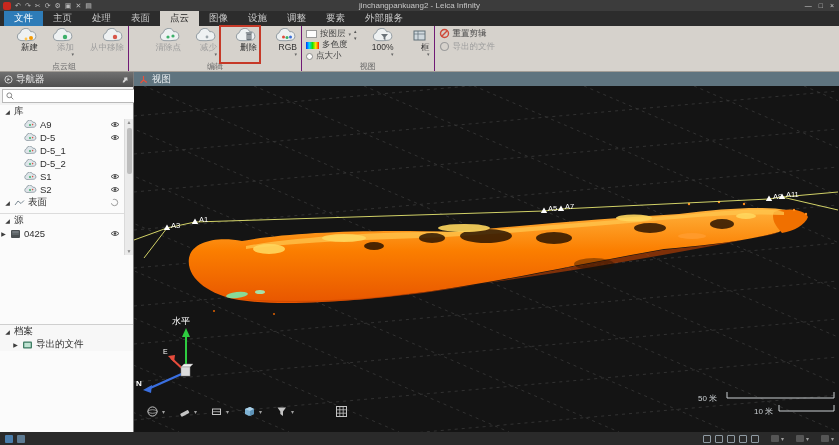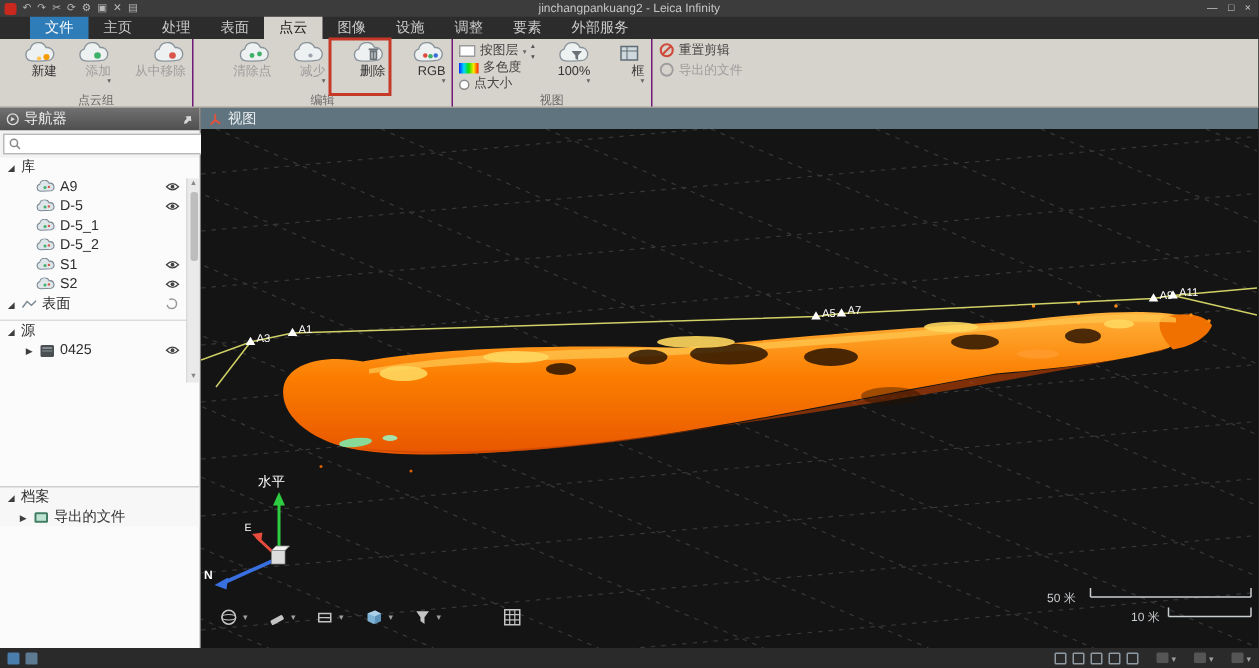--- a/index.html
+++ b/index.html
@@ -7,21 +7,21 @@
        font-family:"Liberation Sans",sans-serif;background:#3c3c3c;-webkit-font-smoothing:antialiased}
   
   .titlebar{height:11px;background:#3c3c3c;display:flex;align-items:center;position:relative}
   .qat{display:flex;gap:4px;align-items:center;padding-left:3px;z-index:2}
   .logo{width:8px;height:8px;background:#c9281e;border-radius:2px}
   .qicon{font-size:7px;line-height:9px;color:#b8b8b8}
   .title-text{position:absolute;left:0;right:0;text-align:center;font-size:8px;color:#c6c6c6}
   .win-controls{margin-left:auto;display:flex;gap:7px;padding-right:5px;z-index:2}
   .win-controls span{font-size:7px;line-height:9px;color:#cfcfcf}
   
-  .tabbar{height:15px;background:#2c2c2c;display:flex;align-items:stretch;padding-left:20px}
+  .tabbar{height:15px;background:#2c2c2c;display:flex;align-items:stretch;padding-left:4px}
   .tab{font-size:9.5px;color:#c9c9c9;padding:0 10px;display:flex;align-items:center;white-space:nowrap}
   .tab.file{background:#2e7cb8;color:#fff}
   .tab.active{background:#d6d2cc;color:#1b1b1b}
   
   .ribbon{height:46px;background:#d6d2cc;display:flex;border-bottom:1px solid #a39e97;box-sizing:border-box}
   .rgroup{display:flex;flex-direction:column;border-right:1px solid #701a75;padding:1px 4px 0}
   .rgroup-body{flex:1;display:flex;align-items:flex-start;gap:2px}
   .rgroup-label{font-size:8px;color:#6a6a6a;text-align:center;line-height:9px;height:9px}
   .rbtn{display:flex;flex-direction:column;align-items:flex-end;width:34px;font-size:8.5px;color:#333;padding-top:1px;line-height:9px}
   .rbtn.wide{width:48px}
@@ -368,21 +368,21 @@
               <circle cx="4.5" cy="4.5" r="3.2" fill="none" stroke="#9a9a9a" stroke-width="1" stroke-dasharray="9 4"></circle>
             </svg>
           </span>
       </div>
       <div class="sect-gap"></div>
 
       <div class="trow">
         <span class="exp">◢</span>
         <span>源</span>
       </div>
-      <div class="trow item" style="padding-left:16px">
+      <div class="trow item" style="padding-left:0">
         <span class="exp">▶</span>
         <svg width="11" height="10">
             <rect x="1" y="1" width="9" height="8" rx="1" fill="#4a4f52"></rect>
             <rect x="2.2" y="2.4" width="6.6" height="1.2" fill="#8b9298"></rect>
             <rect x="2.2" y="4.4" width="6.6" height="1.2" fill="#6d7478"></rect>
           </svg>
         <span>0425</span>
         <span class="eye-slot">
             <svg width="10" height="7">
               <path d="M1,3.5 Q5,-0.6 9,3.5 Q5,7.6 1,3.5 Z" fill="none" stroke="#444" stroke-width="0.9"></path>

